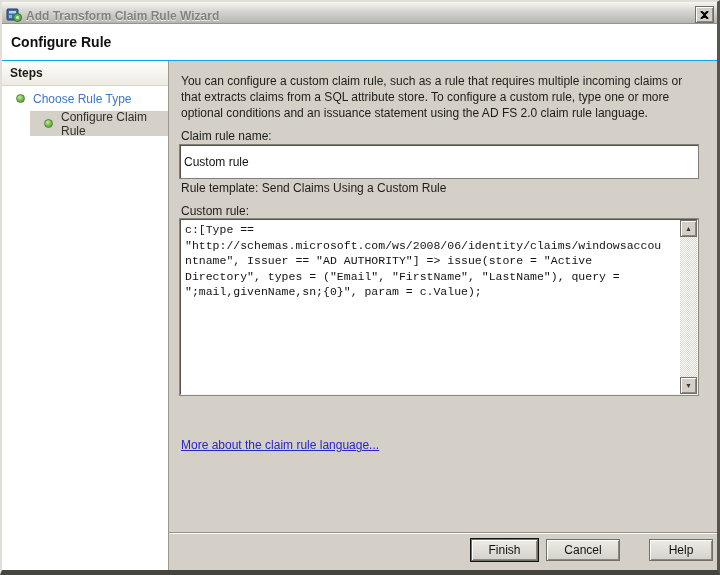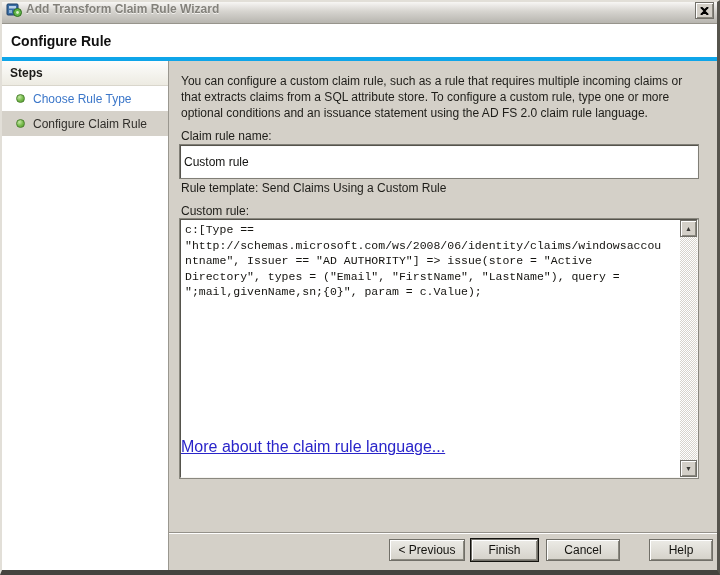--- a/index.html
+++ b/index.html
@@ -14,39 +14,39 @@
     border-right:3px solid #56544d;
     border-bottom:5px solid #45443f;
     display:flex;flex-direction:column;
   }
 
   
   .titlebar{
     height:22px;flex:0 0 22px;
     background:linear-gradient(180deg,#f7f6f4 0%,#d6d4cf 45%,#b7b5af 100%);
     border-bottom:1px solid #97948c;
-    display:flex;align-items:flex-start;padding:0 3px 0 4px;gap:4px;
+    display:flex;align-items:flex-end;padding:0 3px 0 4px;gap:4px;
   }
   .titlebar .wicon{width:16px;height:16px;flex:0 0 16px;}
   .titlebar .wtitle{
     flex:1;font-size:12px;font-weight:bold;color:#83817b;
     text-shadow:0 1px 0 #f2f1ee;white-space:nowrap;overflow:hidden;
   }
   .btn3d{
     background:#d4d0c8;
     border:1px solid #716f68;
     box-shadow:inset 1px 1px 0 #ffffff, inset -1px -1px 0 #8a887f;
     display:flex;align-items:center;justify-content:center;
   }
   .closebtn{width:19px;height:17px;padding:0;cursor:default;}
 
   
   .headerband{
     height:37px;flex:0 0 37px;background:#ffffff;
-    border-bottom:4px solid #0ea5e9;
+    border-bottom:1px solid #0ea5e9;
     display:flex;align-items:center;padding-left:9px;
   }
   .headerband .htitle{font-size:14px;font-weight:bold;color:#101010;}
 
   
   .bodyrow{flex:1;display:flex;min-height:0;}
 
   .sidebar{
     width:167px;flex:0 0 167px;background:#ffffff;
     border-right:1px solid #9a978f;
@@ -61,42 +61,42 @@
   .step-item{
     height:25px;flex:0 0 25px;display:flex;align-items:center;
     padding-left:14px;gap:8px;font-size:12px;cursor:default;
   }
   .step-item .bullet{
     width:9px;height:9px;border-radius:50%;flex:0 0 9px;
     background:radial-gradient(circle at 35% 30%, #c4e8a4 0%, #74b94a 55%, #539a2c 100%);
     border:1px solid #4c8230;
   }
   .step-done{color:#3c77c9;}
-  .step-current{color:#312f2b;background:#d5d1c9;}
+  .step-current{color:#312f2b;background:#d5d1c9;margin-left:28px;}
 
   .content{
     flex:1;position:relative;background:#d4d0c8;
     font-size:12px;color:#1e1d19;
   }
   .desc{position:absolute;left:12px;right:18px;top:12px;line-height:16px;}
   .lbl{position:absolute;left:12px;}
   .lbl-name{top:68px;}
   .name-input{
     position:absolute;left:11px;right:19px;top:84px;height:20px;
     background:#fff;border:0;outline:none;
     box-shadow:inset 0 0 0 1px #fcfcfc, 0 0 0 1px #807e76;
     border-top:1px solid #55534c;border-left:1px solid #55534c;
     font-size:12px;font-family:"Liberation Sans",sans-serif;
     padding:16px 3px;color:#121210;
   }
   .lbl-template{top:120px;}
   .lbl-custom{top:143px;}
 
   .rulebox{
-    position:absolute;left:11px;right:19px;top:158px;height:259px;
+    position:absolute;left:11px;right:19px;top:158px;height:176px;
     background:#fff;
     border-top:1px solid #55534c;border-left:1px solid #55534c;
     border-right:1px solid #f6f5f2;border-bottom:1px solid #f6f5f2;
     box-shadow:0 0 0 1px #8a887f;
     display:flex;
   }
   .ruletext{
     flex:1;border:0;outline:none;resize:none;background:#fff;
     font-family:"Liberation Mono","DejaVu Sans Mono",monospace;
     font-size:11.5px;line-height:15.5px;color:#14130f;
@@ -108,21 +108,21 @@
     flex:1;
     background-color:#d7d4cc;
     background-image:
       linear-gradient(45deg,#ffffff 25%,transparent 25%,transparent 75%,#ffffff 75%),
       linear-gradient(45deg,#ffffff 25%,transparent 25%,transparent 75%,#ffffff 75%);
     background-size:2px 2px;background-position:0 0,1px 1px;
   }
 
   .rule-link{
     position:absolute;left:12px;top:377px;
-    color:#2a25c9;text-decoration:underline;cursor:pointer;font-size:16px;
+    color:#2a25c9;text-decoration:underline;cursor:pointer;font-size:12px;
   }
 
   .divider{
     position:absolute;left:0;right:0;top:471px;height:2px;
     background:linear-gradient(180deg,#94918a 0 50%,#ffffff 50% 100%);
   }
   .btnrow{
     position:absolute;top:478px;right:4px;display:flex;align-items:center;
   }
   .wbtn{
@@ -200,21 +200,20 @@
           <div class="scroll-track"></div>
           <button class="btn3d scroll-arrow">▼</button>
         </div>
       </div>
 
       <a class="rule-link">More about the claim rule language...</a>
 
       <div class="divider"></div>
 
       <div class="btnrow">
-        <button class="btn3d wbtn btn-previous">&lt; Previous</button>
         <button class="btn3d wbtn btn-finish">Finish</button>
         <button class="btn3d wbtn btn-cancel">Cancel</button>
         <button class="btn3d wbtn btn-help">Help</button>
       </div>
 
     </div>
   </div>
 </div>
 
 </body></html>

